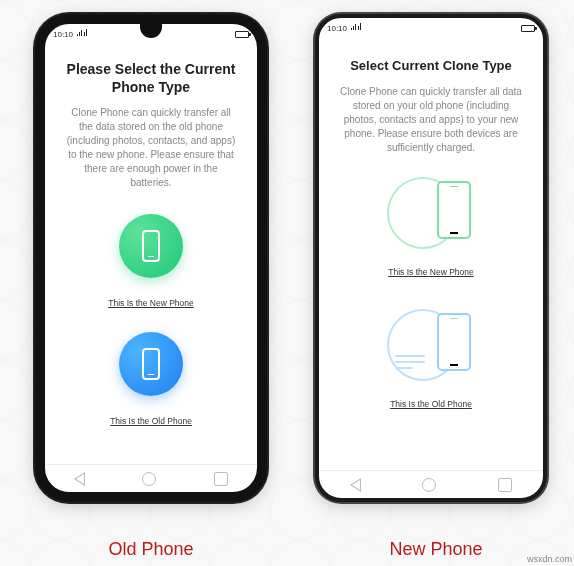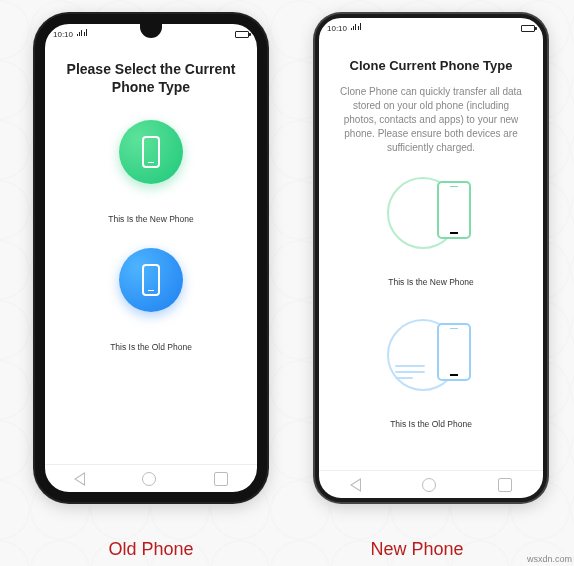--- a/index.html
+++ b/index.html
@@ -179,21 +179,22 @@
   }
   .outline-opt.blue .lines div {
     height: 2px;
     background: #bfe0fb;
     margin-bottom: 4px;
     border-radius: 1px;
   }
   .optlabel {
     font-size: 8.5px;
     color: #333;
-    margin-top: 20px;
+    margin-top: 10px;
+    text-decoration: underline;
   }
   .navbar {
     position: absolute;
     bottom: 0; left: 0; right: 0;
     height: 28px;
     display: flex;
     justify-content: space-around;
     align-items: center;
     border-top: 1px solid #eee;
   }
@@ -221,21 +222,21 @@
   .caption {
     position: absolute;
     bottom: 6px;
     font-size: 18px;
     color: #b91c1c;
     font-weight: 500;
     width: 232px;
     text-align: center;
   }
   .caption.c1 { left: 35px; }
-  .caption.c2 { left: 301px; }
+  .caption.c2 { left: 320px; }
   .watermark {
     position: absolute;
     right: 2px; bottom: 2px;
     font-size: 9px;
     color: #888;
     margin-top: 14px;
   }
 </style>
 </head>
 <body>
@@ -252,20 +253,21 @@
       <span>
         <svg width="10" height="8" viewBox="0 0 10 8">
             <path d="M0 7h1V5H0zM2 7h1V3H2zM4 7h1V1H4zM7 7h1V3H7zM9 7h1V0H9z" fill="#222"></path>
           </svg>
       </span>
       <span class="sp"></span>
       <span class="batt"></span>
     </div>
     <div class="screen">
       <div class="title">Please Select the Current Phone Type</div>
+      <div class="desc">Clone Phone can quickly transfer all the data stored on the old phone (including photos, contacts, and apps) to the new phone. Please ensure that there are enough power in the batteries.</div>
 
       <div class="option">
         <div class="circle green">
           <div class="pglyph"></div>
         </div>
         <div class="optlabel">This Is the New Phone</div>
       </div>
 
       <div class="option">
         <div class="circle blue">
@@ -286,21 +288,21 @@
       <span>10:10</span>
       <span>
         <svg width="10" height="8" viewBox="0 0 10 8">
             <path d="M0 7h1V5H0zM2 7h1V3H2zM4 7h1V1H4zM7 7h1V3H7zM9 7h1V0H9z" fill="#222"></path>
           </svg>
       </span>
       <span class="sp"></span>
       <span class="batt"></span>
     </div>
     <div class="screen">
-      <div class="title">Clone Current Phone Type</div>
+      <div class="title">Select Current Clone Type</div>
       <div class="desc">Clone Phone can quickly transfer all data stored on your old phone (including photos, contacts and apps) to your new phone. Please ensure both devices are sufficiently charged.</div>
 
       <div>
         <div class="outline-opt green">
           <div class="ocirc"></div>
           <div class="orect"></div>
         </div>
         <div class="optlabel">This Is the New Phone</div>
       </div>
 

